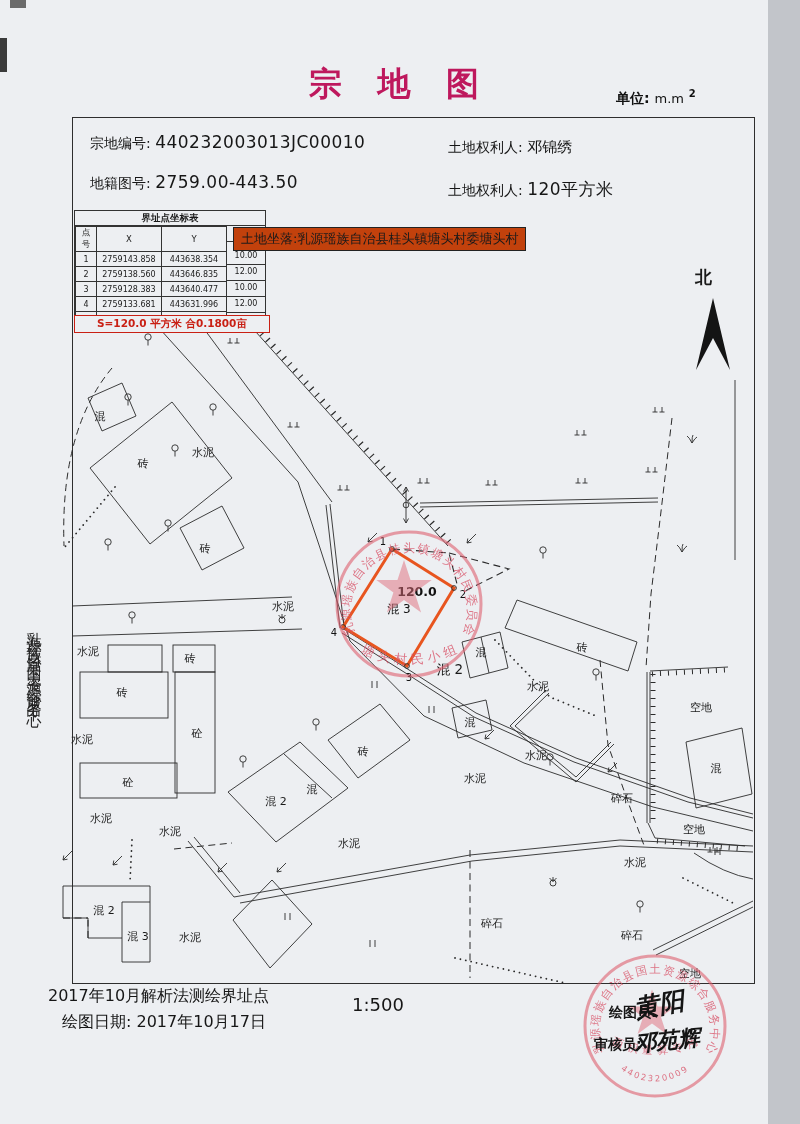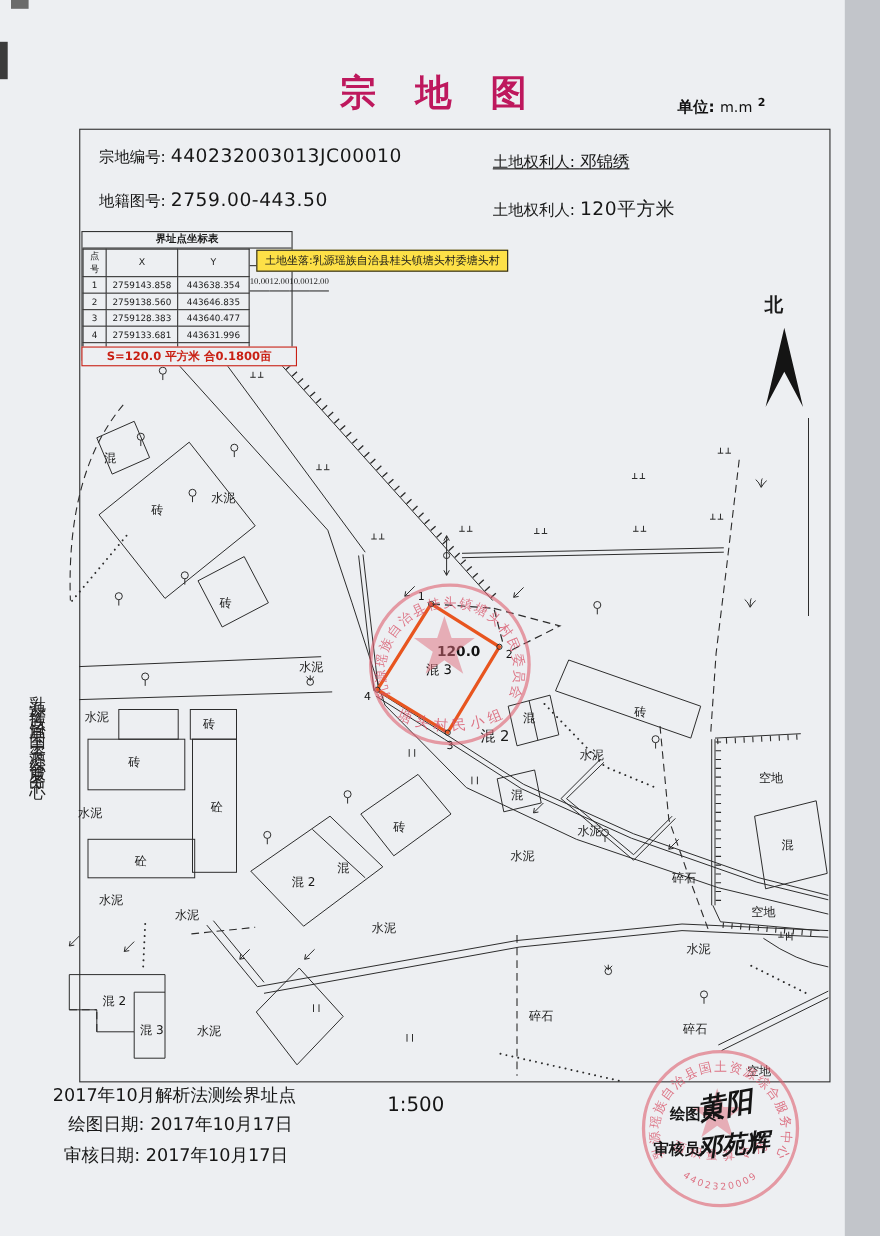--- a/index.html
+++ b/index.html
@@ -19,26 +19,26 @@
   
   .ctable{position:absolute;left:74px;top:210px;background:#edeff2;border:1.3px solid #333;font-size:8.5px;z-index:3;}
   .ctable-title{text-align:center;border-bottom:1px solid #333;font-size:9.5px;height:14px;line-height:14px;font-weight:bold;}
   .ctable-body{display:flex;align-items:stretch;}
   table.cmain{border-collapse:collapse;}
   table.cmain th,table.cmain td{border:1px solid #333;height:14px;padding:0 2px;text-align:center;font-size:8px;font-weight:normal;}
   table.cmain th{font-size:8.5px;}
   table.cmain td:first-child{width:16px;}
   .edge-col{width:38px;border-left:0;display:flex;flex-direction:column;}
   .edge-header{height:15px;line-height:15px;border-bottom:1px solid #333;text-align:center;font-size:8.5px;}
-  .edge-cells{flex:1;display:flex;padding-top:7px;font-family:Liberation Serif, serif;}
+  .edge-cells{flex:1;display:flex;flex-direction:column;padding-top:7px;}
   .edge-cell{height:15px;line-height:14px;border-bottom:1px solid #333;text-align:center;font-size:8px;}
   .area-line{position:absolute;left:74px;top:315px;border:1.5px solid #c92014;color:#c92014;
              font-size:10.5px;font-weight:bold;padding:1px 22px;background:#edeff2;white-space:nowrap;z-index:3;}
-  .loc-box{position:absolute;left:233px;top:227px;border:1.6px solid #222;padding:2px 7px;font-size:10px;
-           background:#fde047;white-space:nowrap;z-index:3;}
+  .loc-box{position:absolute;left:233px;top:227px;border:1.6px solid #222;padding:2px 7px;font-size:13px;
+           background:#c2410c;white-space:nowrap;z-index:3;}
   .north-label{position:absolute;left:695px;top:266px;font-size:17px;font-weight:bold;z-index:3;}
   .map-svg{position:absolute;left:0;top:0;z-index:2;}
   .sig{position:absolute;font-family:"DejaVu Serif",serif;font-style:italic;font-weight:bold;color:#141414;z-index:5;}
   .sig1{left:634px;top:988px;font-size:25px;transform:rotate(-10deg);}
   .sig2{left:634px;top:1026px;font-size:22px;transform:rotate(-6deg);}
   .footer-label{position:absolute;font-size:14px;font-weight:bold;color:#161616;z-index:5;}
   .foot-text{position:absolute;font-size:16px;color:#161616;z-index:4;}
   .scale{position:absolute;left:352px;top:994px;font-size:18px;color:#161616;z-index:4;}
   .side-text{position:absolute;left:24px;top:620px;writing-mode:vertical-rl;font-size:15px;
              letter-spacing:5px;color:#222;z-index:4;}
@@ -69,21 +69,21 @@
 
   <div class="title">宗 地 图</div>
   <div class="unit"><span>单位:</span> <span class="uval">m.m</span> <sup>2</sup></div>
 
   <div class="big-box"></div>
 
   <div class="fld" style="left:90px;top:132px;">
     <span>宗地编号:</span>
     <span class="val">440232003013JC00010</span>
   </div>
-  <div class="fld" style="left:448px;top:138px;text-decoration:underline;">
+  <div class="fld" style="left:448px;top:138px;">
     <span>土地权利人:</span>
     <span class="val2">邓锦绣</span>
   </div>
   <div class="fld" style="left:90px;top:172px;">
     <span>地籍图号:</span>
     <span class="val">2759.00-443.50</span>
   </div>
   <div class="fld" style="left:448px;top:178px;">
     <span>土地权利人:</span>
     <span class="val">120平方米</span>
@@ -358,21 +358,20 @@
       <circle class="stamp-ring" cx="655" cy="1026" r="70"></circle>
       <path class="stamp-star" transform="translate(652,1014) scale(0.82)" d="M0,-30 L6.74,-9.27 L28.53,-9.27 L10.90,3.54 L17.63,24.27 L0,11.46 L-17.63,24.27 L-10.90,3.54 L-28.53,-9.27 L-6.74,-9.27 Z"></path>
       <text class="stamp-txt" style="font-size:11.5px;"><textPath href="#ring2" startOffset="50%" text-anchor="middle" textLength="222">乳源瑶族自治县国土资源综合服务中心</textPath></text>
       <text class="stamp-txt" style="font-size:11px;"><textPath href="#banner2" startOffset="50%" text-anchor="middle" textLength="90">面积量算专用</textPath></text>
       <text class="stamp-txt" style="font-size:8.5px;letter-spacing:2px;"><textPath href="#code2" startOffset="50%" text-anchor="middle">4402320009</textPath></text>
     </g>
   </svg>
 
   <div class="foot-text" style="left:48px;top:986px;">2017年10月解析法测绘界址点</div>
   <div class="foot-text" style="left:62px;top:1012px;"><span>绘图日期:</span> <span>2017年10月17日</span></div>
-  <div class="foot-text" style="left:58px;top:1040px;"><span>审核日期:</span> <span>2017年10月17日</span></div>
   <div class="scale">1:500</div>
 
   <div class="footer-label" style="left:597px;top:1004px;padding-left:12px;">绘图员:</div>
   <div class="footer-label" style="left:594px;top:1036px;">审核员:</div>
   <div class="sig sig1">黄阳</div>
   <div class="sig sig2">邓苑辉</div>
 
   <div class="side-text">乳源瑶族自治县国土资源综合服务中心</div>
 </div>
 

